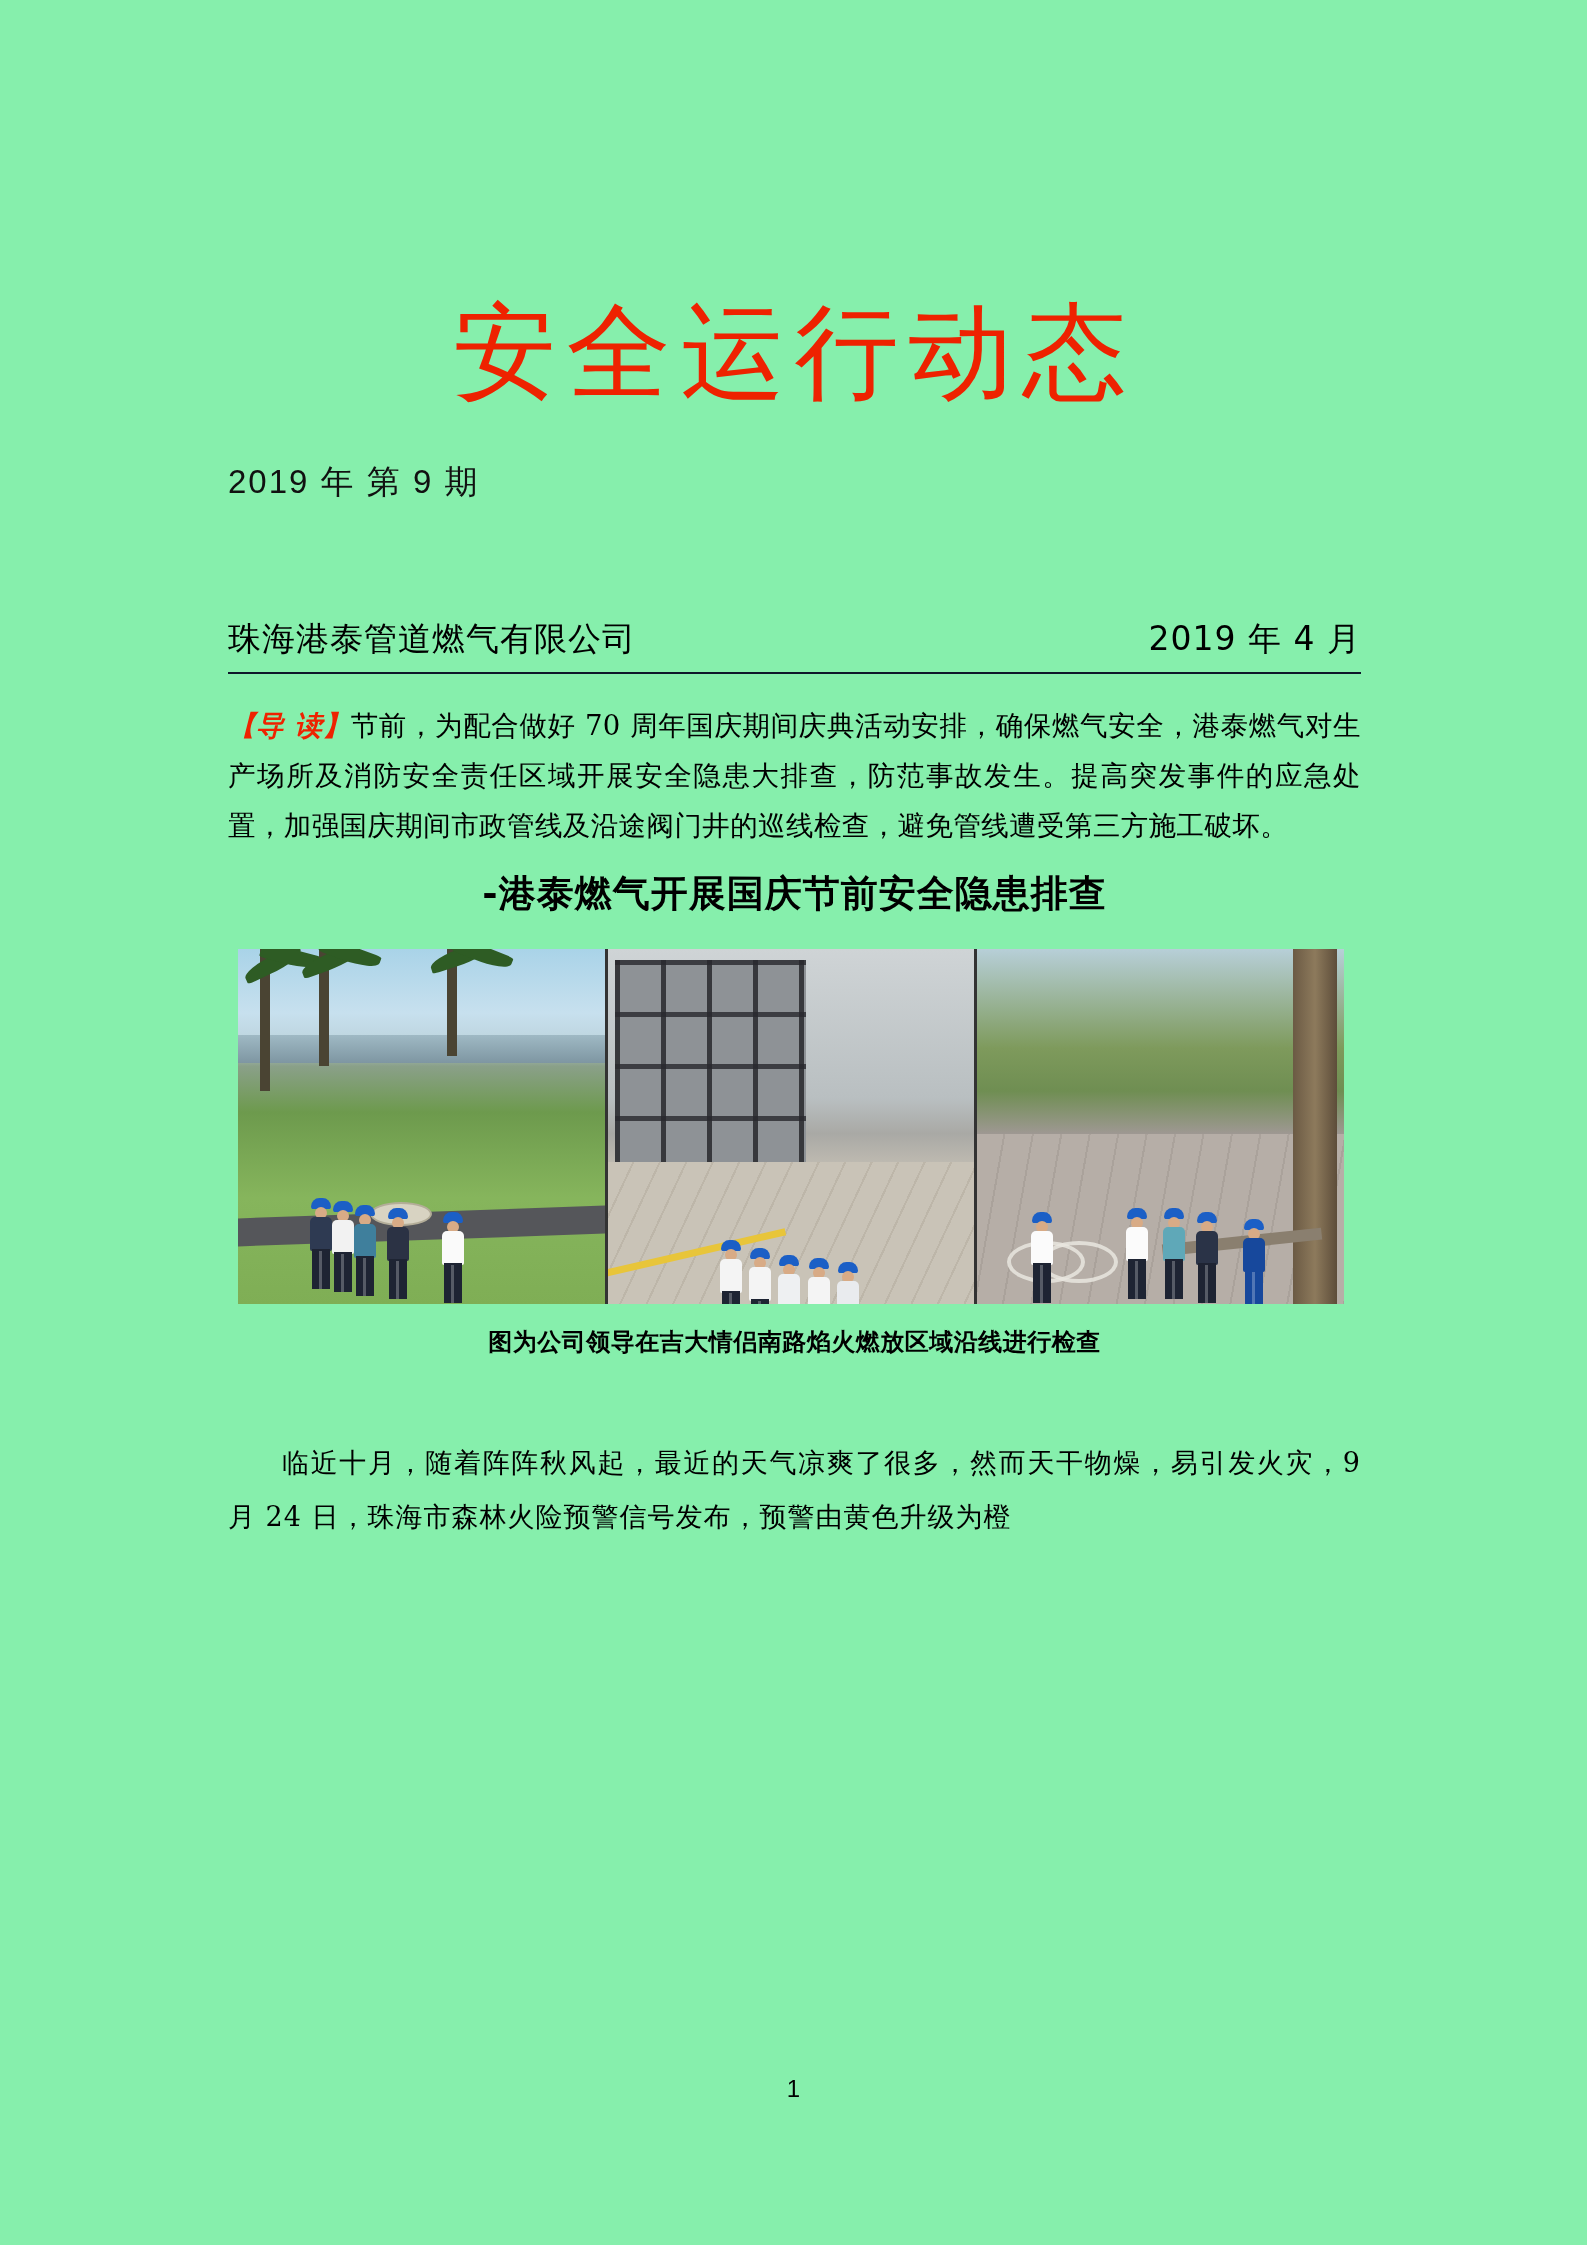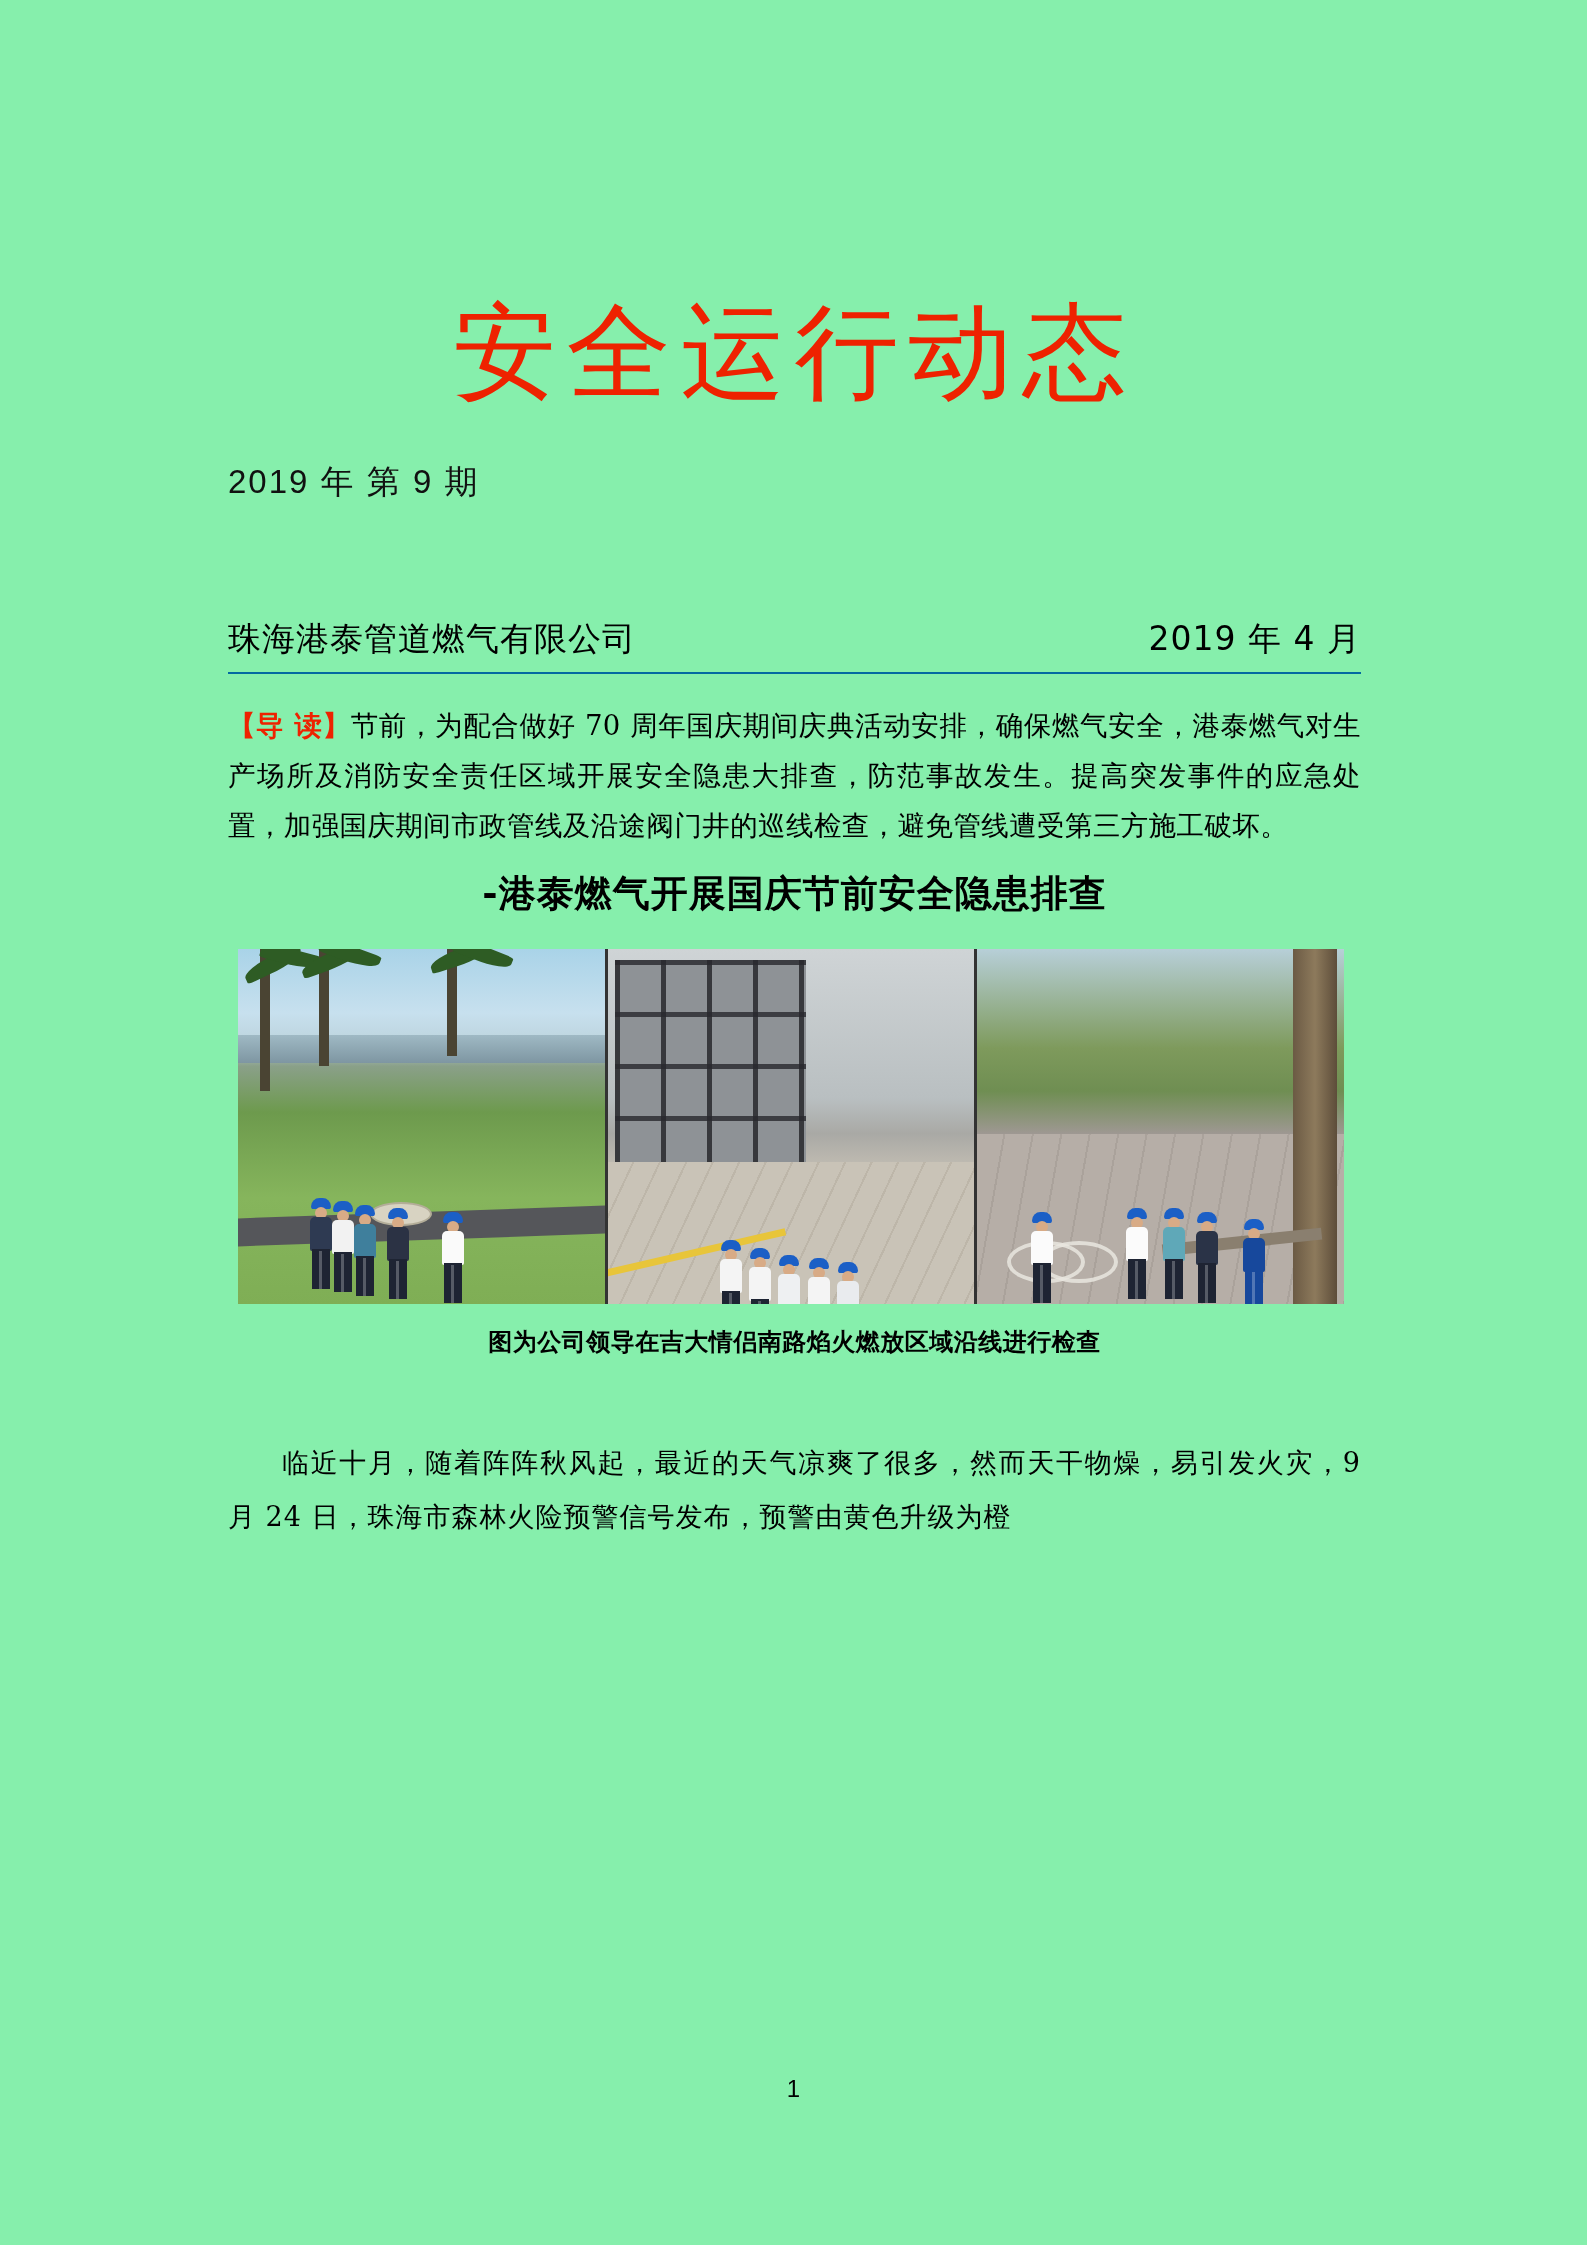--- a/index.html
+++ b/index.html
@@ -51,38 +51,39 @@
   
   .bar {
     margin-top: 112px;
     display: flex;
     justify-content: space-between;
     align-items: baseline;
     font-family: "DejaVu Sans", "Liberation Sans", sans-serif;
     font-size: 33px;
     color: #000;
     padding-bottom: 10px;
-    border-bottom: 2px solid #0369a1;
+    border-bottom: 2px solid #0f172a;
   }
   .bar .left { letter-spacing: 1px; }
   .bar .right { letter-spacing: 1px; }
 
   
   .lead {
     margin-top: 26px;
     font-size: 27.5px;
     line-height: 1.82;
     text-align: justify;
     letter-spacing: 0.4px;
     font-family: "DejaVu Serif", "Liberation Serif", serif;
   }
   .lead .tag {
     color: #ee2200;
     font-weight: bold;
     font-family: "DejaVu Serif", "Liberation Serif", serif;
+    font-style: italic;
   }
 
   
   .headline {
     margin-top: 78px;
     text-align: center;
     font-size: 37px;
     font-weight: bold;
     line-height: 1.6;
     letter-spacing: 2px;

